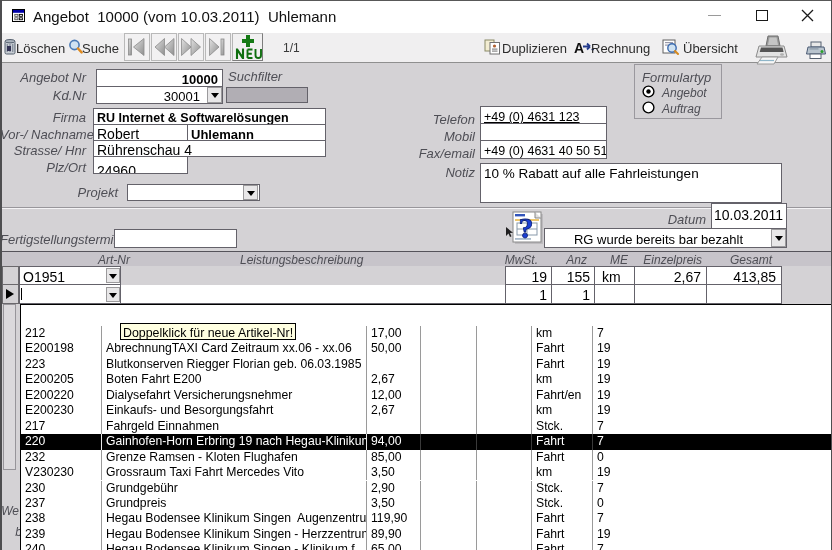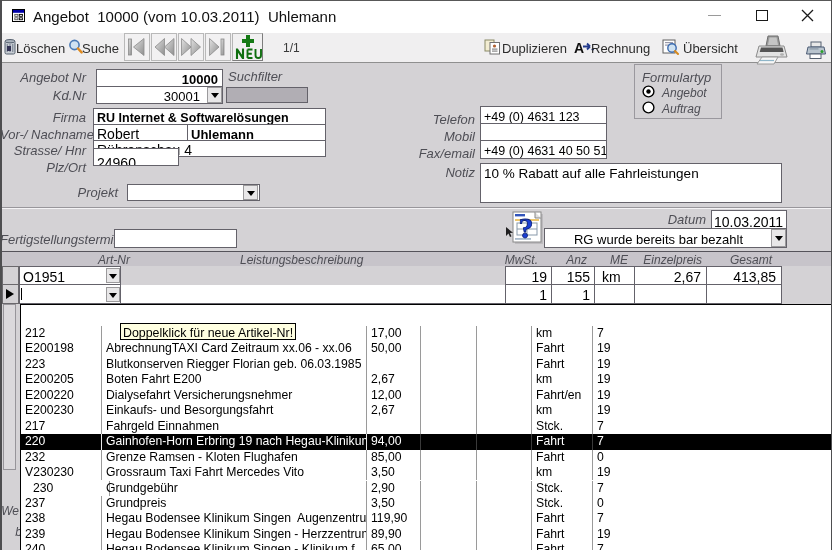--- a/index.html
+++ b/index.html
@@ -141,51 +141,51 @@
 
 <div class="fld" style="left:96px;top:69px;width:127px;height:18px;font-weight:bold;text-align:right;padding:2px 4px 0 0;font-size:13px;">10000</div>
 <div class="fld" style="left:96px;top:86px;width:127px;height:18px;text-align:right;padding:2px 22px 0 0;font-size:13px;">30001</div>
 <div class="darr" style="left:207px;top:87px;width:15px;height:16px;"></div>
 <div class="abs" style="left:226px;top:87px;width:82px;height:16px;background:#b1aeb4;border:1px solid #64626a;"></div>
 
 <div class="fld" style="left:93px;top:108px;width:233px;height:17px;font-weight:bold;padding:2px 0 0 3px;font-size:12.5px;">RU Internet &amp; Softwarelösungen</div>
 <div class="fld" style="left:93px;top:124px;width:95px;height:17px;padding:1px 0 0 3px;">Robert</div>
 <div class="fld" style="left:187px;top:124px;width:139px;height:18px;font-weight:bold;padding:2px 0 0 3px;font-size:13px;">Uhlemann</div>
 <div class="fld" style="left:93px;top:140px;width:233px;height:17px;padding:1px 0 0 3px;">Rührenschau 4</div>
-<div class="fld" style="left:93px;top:148px;width:86px;height:18px;padding:6px 0 0 3px;">24960</div>
+<div class="fld" style="left:93px;top:156px;width:95px;height:18px;padding:6px 0 0 3px;">24960</div>
 
 <div class="fld" style="left:127px;top:184px;width:133px;height:17px;"></div>
 <div class="darr" style="left:243px;top:185px;width:15px;height:15px;"></div>
 
 <div class="lbl" style="left:380px;top:112px;width:95px;">Telefon</div>
 <div class="lbl" style="left:380px;top:129px;width:95px;">Mobil</div>
 <div class="lbl" style="left:380px;top:146px;width:95px;">Fax/email</div>
 <div class="lbl" style="left:380px;top:165px;width:95px;">Notiz</div>
-<div class="fld" style="left:480px;top:106px;width:127px;height:18px;padding:3px 0 0 3px;font-size:12.5px;">+49 (0) 4631 123</div>
+<div class="fld" style="left:480px;top:106px;width:127px;height:18px;padding:3px 0 0 3px;font-size:12.5px;text-decoration:underline;">+49 (0) 4631 123</div>
 <div class="fld" style="left:480px;top:123px;width:127px;height:18px;"></div>
 <div class="fld" style="left:480px;top:140px;width:127px;height:19px;padding:3px 0 0 3px;font-size:12.5px;">+49 (0) 4631 40 50 51</div>
 <div class="fld" style="left:480px;top:163px;width:302px;height:40px;padding:2px 0 0 3px;font-size:13.5px;">10 % Rabatt auf alle Fahrleistungen</div>
 
 <div class="abs" style="left:634px;top:64px;width:88px;height:55px;border:1px solid #9a989e;"></div>
 <div class="lbl" style="left:642px;top:70px;width:60px;text-align:left;">Formulartyp</div>
 <svg class="abs" style="left:642px;top:85px;" width="13" height="13" viewBox="0 0 13 13">
   <circle cx="6.5" cy="6.5" r="5.4" fill="#fff" stroke="#000" stroke-width="1.4"></circle>
   <circle cx="6.5" cy="6.5" r="2.2" fill="#000"></circle>
 </svg>
 <div class="lbl" style="left:662px;top:86px;width:60px;text-align:left;font-size:12px;">Angebot</div>
 <svg class="abs" style="left:642px;top:101px;" width="13" height="13" viewBox="0 0 13 13">
   <circle cx="6.5" cy="6.5" r="5.4" fill="#fff" stroke="#000" stroke-width="1.4"></circle>
 </svg>
 <div class="lbl" style="left:662px;top:102px;width:60px;text-align:left;font-size:12px;">Auftrag</div>
 
 <div class="abs" style="left:0;top:207px;width:832px;height:1px;background:#98969b;"></div>
 <div class="abs" style="left:0;top:208px;width:832px;height:1px;background:#f4f3f5;"></div>
 
 <div class="lbl" style="left:600px;top:212px;width:106px;">Datum</div>
-<div class="fld" style="left:711px;top:210px;width:76px;height:20px;padding:3px 3px 0 0;text-align:right;">10.03.2011</div>
+<div class="fld" style="left:711px;top:203px;width:76px;height:26px;padding:3px 3px 0 0;text-align:right;">10.03.2011</div>
 <div class="abs" style="left:505px;top:210px;width:42px;height:36px;">
   <svg width="42" height="36" viewBox="0 0 42 36">
     <rect x="10" y="4" width="28" height="30" fill="#aaa8ac" opacity="0.55"></rect>
     <rect x="8" y="2" width="28" height="30" fill="#fff" stroke="#888"></rect>
     <rect x="10" y="4" width="10" height="2.4" fill="#3355bb"></rect>
     <rect x="10" y="9" width="24" height="2" fill="#e8b84a" opacity="0.8"></rect>
     <rect x="12" y="13" width="20" height="12" fill="none" stroke="#8899aa"></rect>
     <line x1="22" y1="13" x2="22" y2="25" stroke="#8899aa"></line>
     <line x1="12" y1="19" x2="32" y2="19" stroke="#8899aa"></line>
     <rect x="10" y="28" width="16" height="1.8" fill="#aabbcc"></rect>
@@ -320,21 +320,21 @@
       <div style="position:absolute;left:0;top:160.04999999999998px;width:812px;height:15.45px;">
         <div style="position:absolute;left:0px;top:0;width:81px;height:15.45px;border-right:1px solid #9a9a9a;padding:0 0 0 4px;overflow:hidden;white-space:nowrap;line-height:15px;">V230230</div>
         <div style="position:absolute;left:81px;top:0;width:265px;height:15.45px;border-right:1px solid #9a9a9a;padding:0 0 0 4px;overflow:hidden;white-space:nowrap;line-height:15px;">Grossraum Taxi Fahrt Mercedes Vito</div>
         <div style="position:absolute;left:346px;top:0;width:54px;height:15.45px;border-right:1px solid #9a9a9a;padding:0 0 0 4px;overflow:hidden;white-space:nowrap;line-height:15px;">3,50</div>
         <div style="position:absolute;left:400px;top:0;width:56px;height:15.45px;border-right:1px solid #9a9a9a;padding:0 0 0 4px;overflow:hidden;white-space:nowrap;line-height:15px;"></div>
         <div style="position:absolute;left:456px;top:0;width:55px;height:15.45px;border-right:1px solid #9a9a9a;padding:0 0 0 4px;overflow:hidden;white-space:nowrap;line-height:15px;"></div>
         <div style="position:absolute;left:511px;top:0;width:61px;height:15.45px;border-right:1px solid #9a9a9a;padding:0 0 0 4px;overflow:hidden;white-space:nowrap;line-height:15px;">km</div>
         <div style="position:absolute;left:572px;top:0;width:240px;height:15.45px;border-right:1px solid #9a9a9a;padding:0 0 0 4px;overflow:hidden;white-space:nowrap;line-height:15px;">19</div>
       </div>
       <div style="position:absolute;left:0;top:175.5px;width:812px;height:15.45px;">
-        <div style="position:absolute;left:0px;top:0;width:81px;height:15.45px;border-right:1px solid #9a9a9a;padding:0 0 0 4px;overflow:hidden;white-space:nowrap;line-height:15px;margin-left:8px;">230</div>
+        <div style="position:absolute;left:0px;top:0;width:81px;height:15.45px;border-right:1px solid #9a9a9a;padding:0 0 0 4px;overflow:hidden;white-space:nowrap;line-height:15px;">230</div>
         <div style="position:absolute;left:81px;top:0;width:265px;height:15.45px;border-right:1px solid #9a9a9a;padding:0 0 0 4px;overflow:hidden;white-space:nowrap;line-height:15px;">Grundgebühr</div>
         <div style="position:absolute;left:346px;top:0;width:54px;height:15.45px;border-right:1px solid #9a9a9a;padding:0 0 0 4px;overflow:hidden;white-space:nowrap;line-height:15px;">2,90</div>
         <div style="position:absolute;left:400px;top:0;width:56px;height:15.45px;border-right:1px solid #9a9a9a;padding:0 0 0 4px;overflow:hidden;white-space:nowrap;line-height:15px;"></div>
         <div style="position:absolute;left:456px;top:0;width:55px;height:15.45px;border-right:1px solid #9a9a9a;padding:0 0 0 4px;overflow:hidden;white-space:nowrap;line-height:15px;"></div>
         <div style="position:absolute;left:511px;top:0;width:61px;height:15.45px;border-right:1px solid #9a9a9a;padding:0 0 0 4px;overflow:hidden;white-space:nowrap;line-height:15px;">Stck.</div>
         <div style="position:absolute;left:572px;top:0;width:240px;height:15.45px;border-right:1px solid #9a9a9a;padding:0 0 0 4px;overflow:hidden;white-space:nowrap;line-height:15px;">7</div>
       </div>
       <div style="position:absolute;left:0;top:190.95px;width:812px;height:15.45px;">
         <div style="position:absolute;left:0px;top:0;width:81px;height:15.45px;border-right:1px solid #9a9a9a;padding:0 0 0 4px;overflow:hidden;white-space:nowrap;line-height:15px;">237</div>
         <div style="position:absolute;left:81px;top:0;width:265px;height:15.45px;border-right:1px solid #9a9a9a;padding:0 0 0 4px;overflow:hidden;white-space:nowrap;line-height:15px;">Grundpreis</div>

